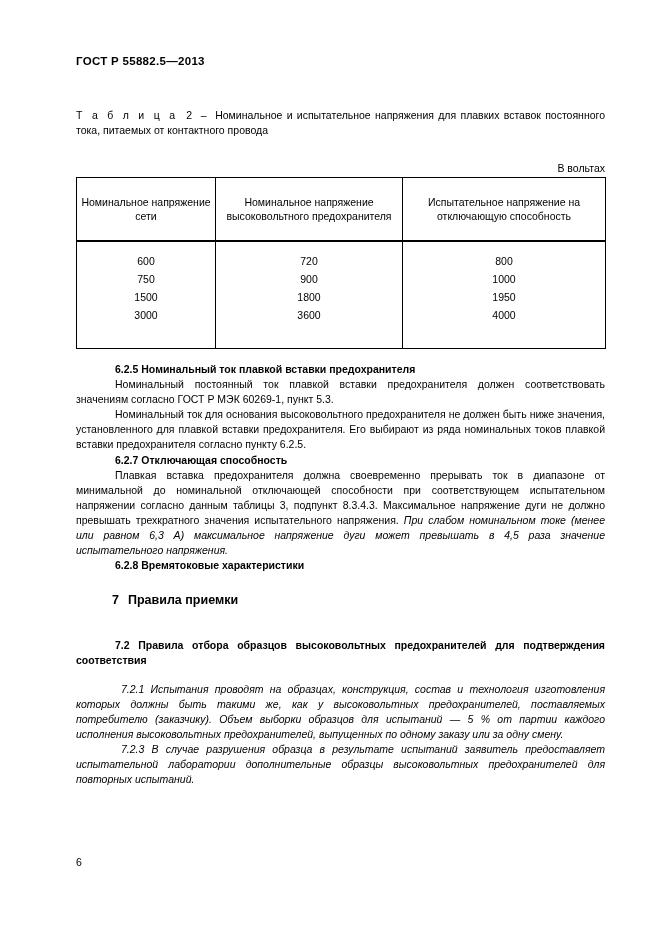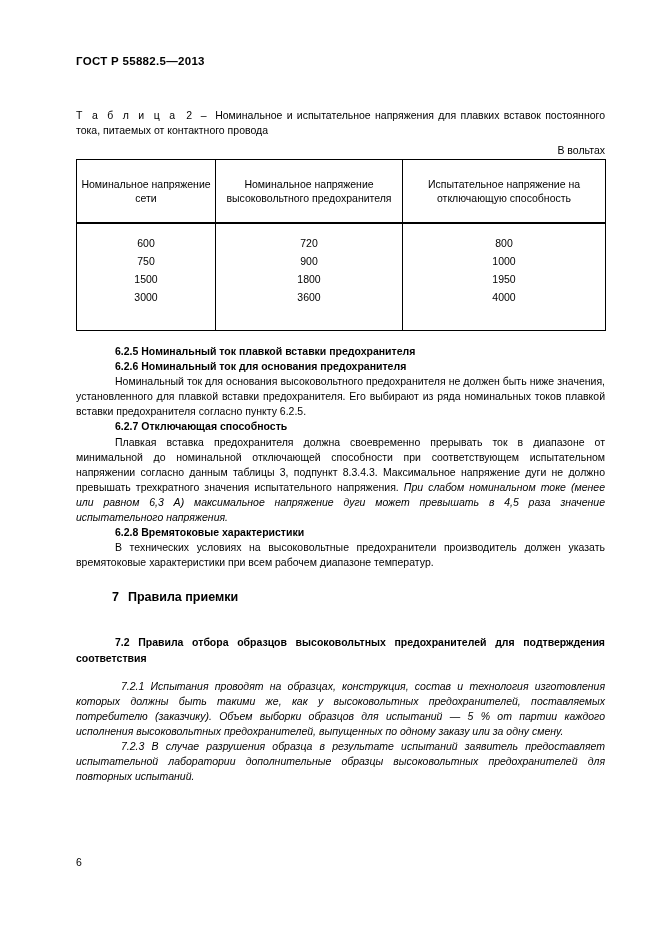--- a/index.html
+++ b/index.html
@@ -46,21 +46,21 @@
     text-align-last: left;
     margin: 0 0 0 0;
   }
   .caption-label {
     letter-spacing: 2.6px;
     margin-top: 34px;
   }
   .units-line {
     font-size: 10.5px;
     text-align: right;
-    margin-top: 6px;
+    margin-top: 24px;
     margin-bottom: 3px;
   }
   
   table.voltage-table {
     border-collapse: collapse;
     width: 529px;
     table-layout: fixed;
     font-size: 10.5px;
   }
   table.voltage-table th,
@@ -190,29 +190,28 @@
           <td>3000</td>
           <td>3600</td>
           <td>4000</td>
         </tr>
       </tbody>
     </table>
 
     <div class="body-block">
 
       <p class="head-inline">6.2.5 Номинальный ток плавкой вставки предохранителя</p>
-
-      <p class="head-inline">6.2.6 Номинальный ток для основания предохранителя</p>
+      <p class="para">Номинальный постоянный ток плавкой вставки предохранителя должен соответствовать значениям согласно ГОСТ Р МЭК 60269-1, пункт 5.3.</p>
+
       <p class="para">Номинальный ток для основания высоковольтного предохранителя не должен быть ниже значения, установленного для плавкой вставки предохранителя. Его выбирают из ряда номинальных токов плавкой вставки предохранителя согласно пункту 6.2.5.</p>
 
       <p class="head-inline">6.2.7 Отключающая способность</p>
       <p class="para"><span>Плавкая вставка предохранителя должна своевременно прерывать ток в диапазоне от минимальной до номинальной отключающей способности при соответствующем испытательном напряжении согласно данным таблицы 3, подпункт 8.3.4.3. Максимальное напряжение дуги не должно превышать трехкратного значения испытательного напряжения. </span><span class="it">При слабом номинальном токе (менее или равном 6,3 А) максимальное напряжение дуги может превышать в 4,5 раза значение испытательного напряжения.</span></p>
 
       <p class="head-inline">6.2.8 Времятоковые характеристики</p>
-      <p class="para">В технических условиях на высоковольтные предохранители производитель должен указать времятоковые характеристики при всем рабочем диапазоне температур.</p>
 
     </div>
 
     <h2 class="section-heading"><span class="sec-num">7</span><span>Правила приемки</span></h2>
 
     <div class="spacer-sm"></div>
 
 
     <p class="subsection">7.2  Правила отбора образцов высоковольтных предохранителей для подтверждения соответствия</p>
 

